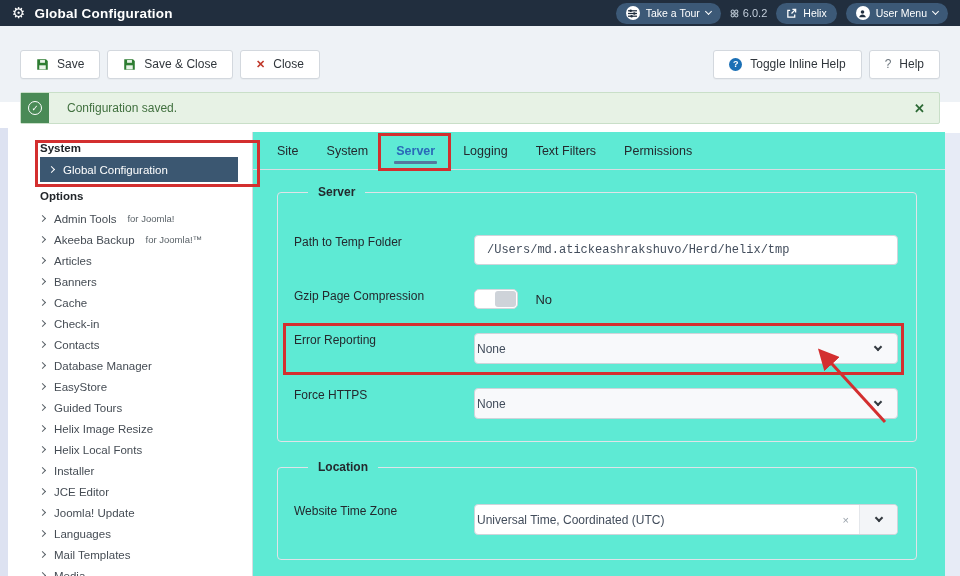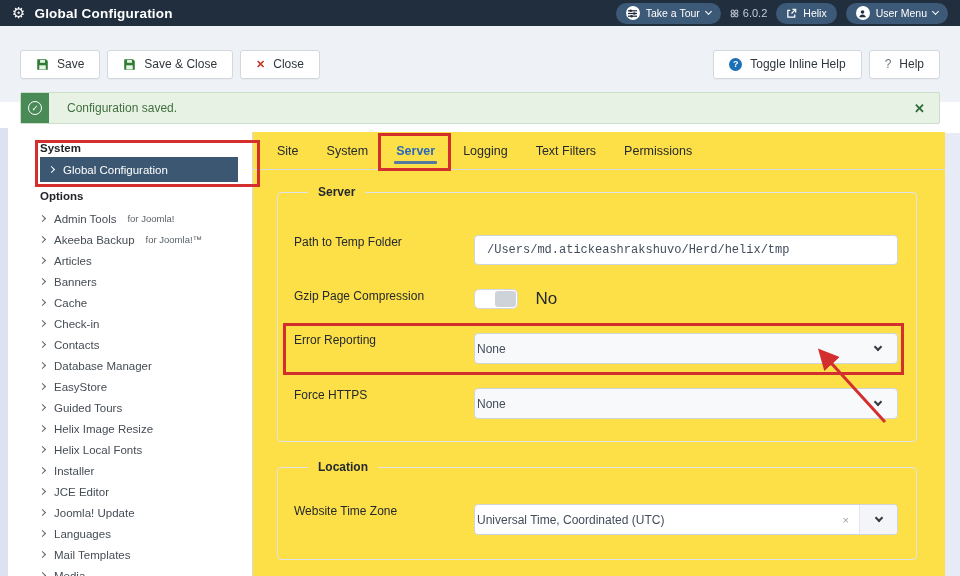--- a/index.html
+++ b/index.html
@@ -55,21 +55,21 @@
   .side-heading { font-weight:bold; color:#212529; font-size:11.5px; }
   .selected-wrap { position:relative; margin:3px 0 8px; }
   .side-selected { background:#3b5771; color:#fff; height:25px; width:198px;
                    display:flex; align-items:center; gap:9px; padding-left:9px; cursor:pointer; }
   .side-list { list-style:none; margin-top:6px; }
   .side-list li { height:21px; display:flex; align-items:center; gap:9px; cursor:pointer; }
   .side-chev { color:#5a6268; }
   .suffix { font-size:9.5px; color:#5a6268; margin-left:2px; }
 
   
-  .main { position:absolute; left:253px; top:132px; right:15px; bottom:0; background:#fde047; }
+  .main { position:absolute; left:253px; top:132px; right:15px; bottom:0; background:#5eead4; }
   .tabs { display:flex; height:38px; align-items:stretch; padding-left:10px;
           border-bottom:1px solid #d9dde2; }
   .tab { padding:0 14px; display:flex; align-items:center; font-size:12.5px; color:#24292e;
          cursor:pointer; position:relative; }
   .tab.active { color:#2a69b8; font-weight:bold; }
   .tab.active .underline { position:absolute; left:12px; right:12px; bottom:5px; height:3px;
                            background:#54789e; border-radius:1px; }
 
   .panel { padding:0 0 0 24px; }
   fieldset { border:1px solid #e0e3e8; border-radius:4px; width:640px; margin-top:15px;
@@ -90,21 +90,21 @@
                       justify-content:center; color:#343a40; }
   .select .sel-chev .chev { width:6px; height:6px; border-width:2px; }
   .combo { background:#fff; }
   .combo .clear-x { margin-left:auto; color:#98a1aa; font-size:11px; padding:0 10px; cursor:pointer; }
   .combo .sel-chev { margin-left:0; border-left:1px solid #e4e7eb; background:#f3f5f8;
                      height:100%; border-radius:0 4px 4px 0; }
   .switch { width:44px; height:20px; border:1px solid #d3d7dc; border-radius:5px; background:#fff;
             position:relative; display:inline-block; vertical-align:middle; cursor:pointer; }
   .knob { position:absolute; right:1px; top:1px; bottom:1px; width:21px; background:#ced3d9;
           border-radius:3px; }
-  .switch-text { margin-left:13px; font-size:17px; color:#24292e; vertical-align:middle; }
+  .switch-text { margin-left:13px; font-size:13px; color:#24292e; vertical-align:middle; }
 
   
   .anno-box { position:absolute; border:3px solid #d32f2f; pointer-events:none; z-index:50; }
   .anno-sidebar { left:-5px; right:-8px; top:-17px; bottom:-5px; }
   .anno-tab { left:-4px; right:-2px; top:1px; bottom:-2px; }
   .anno-row { left:-11px; right:-4px; top:-10px; bottom:-11px; }
   .anno-arrow { position:absolute; left:800px; top:340px; pointer-events:none; z-index:60; }
 </style>
 </head>
 <body>

